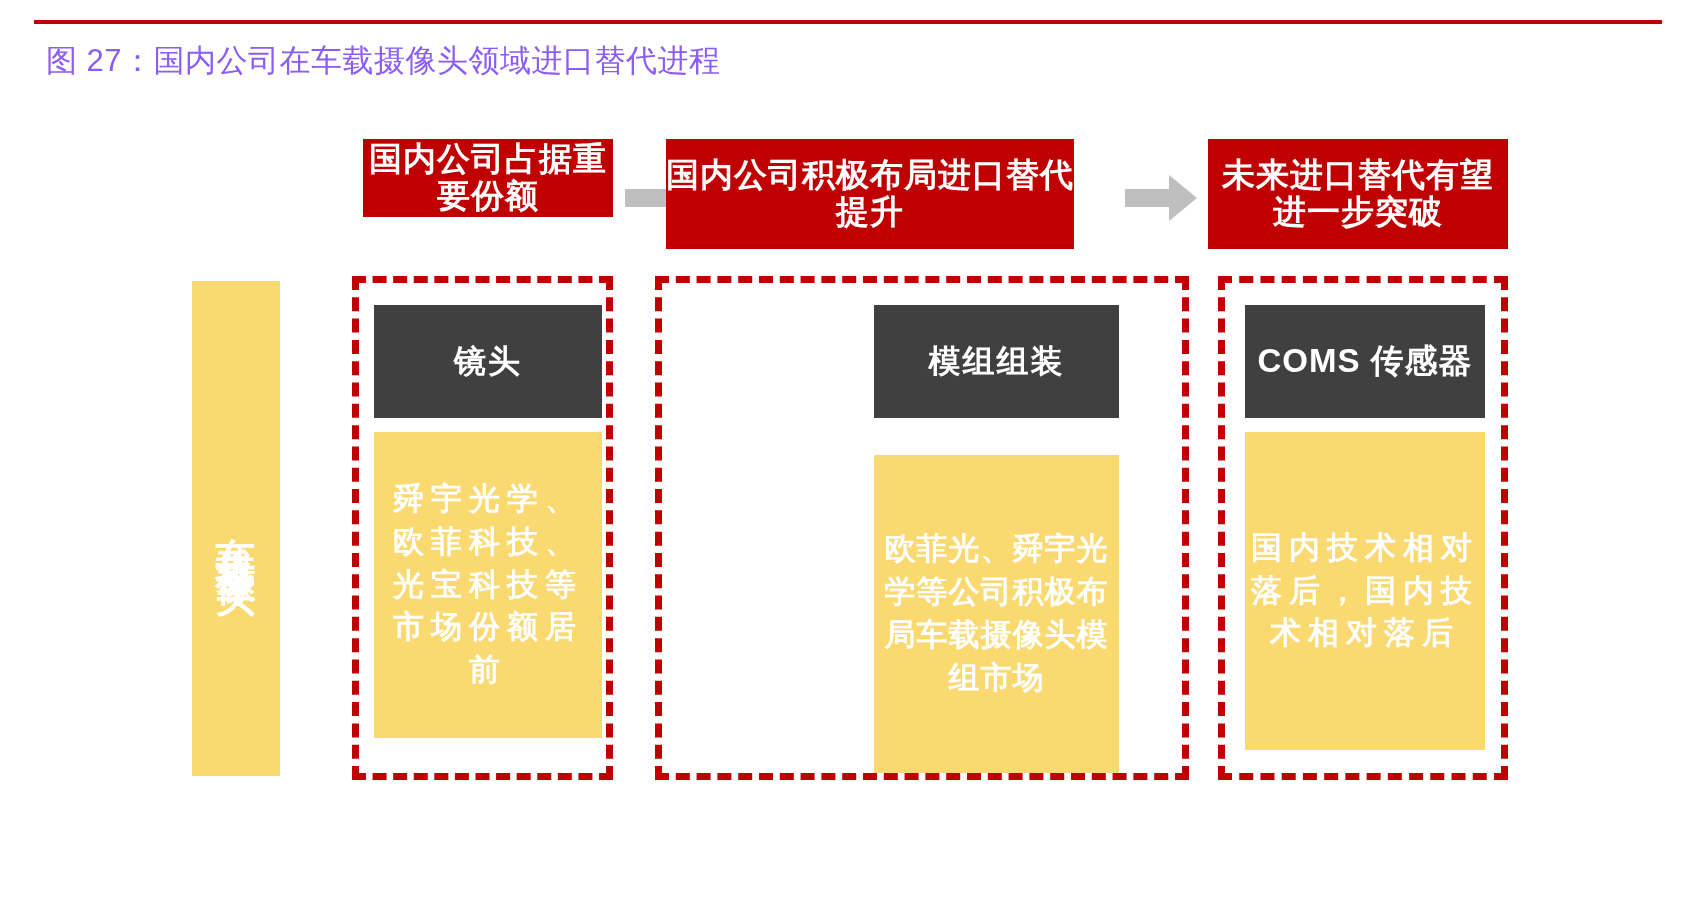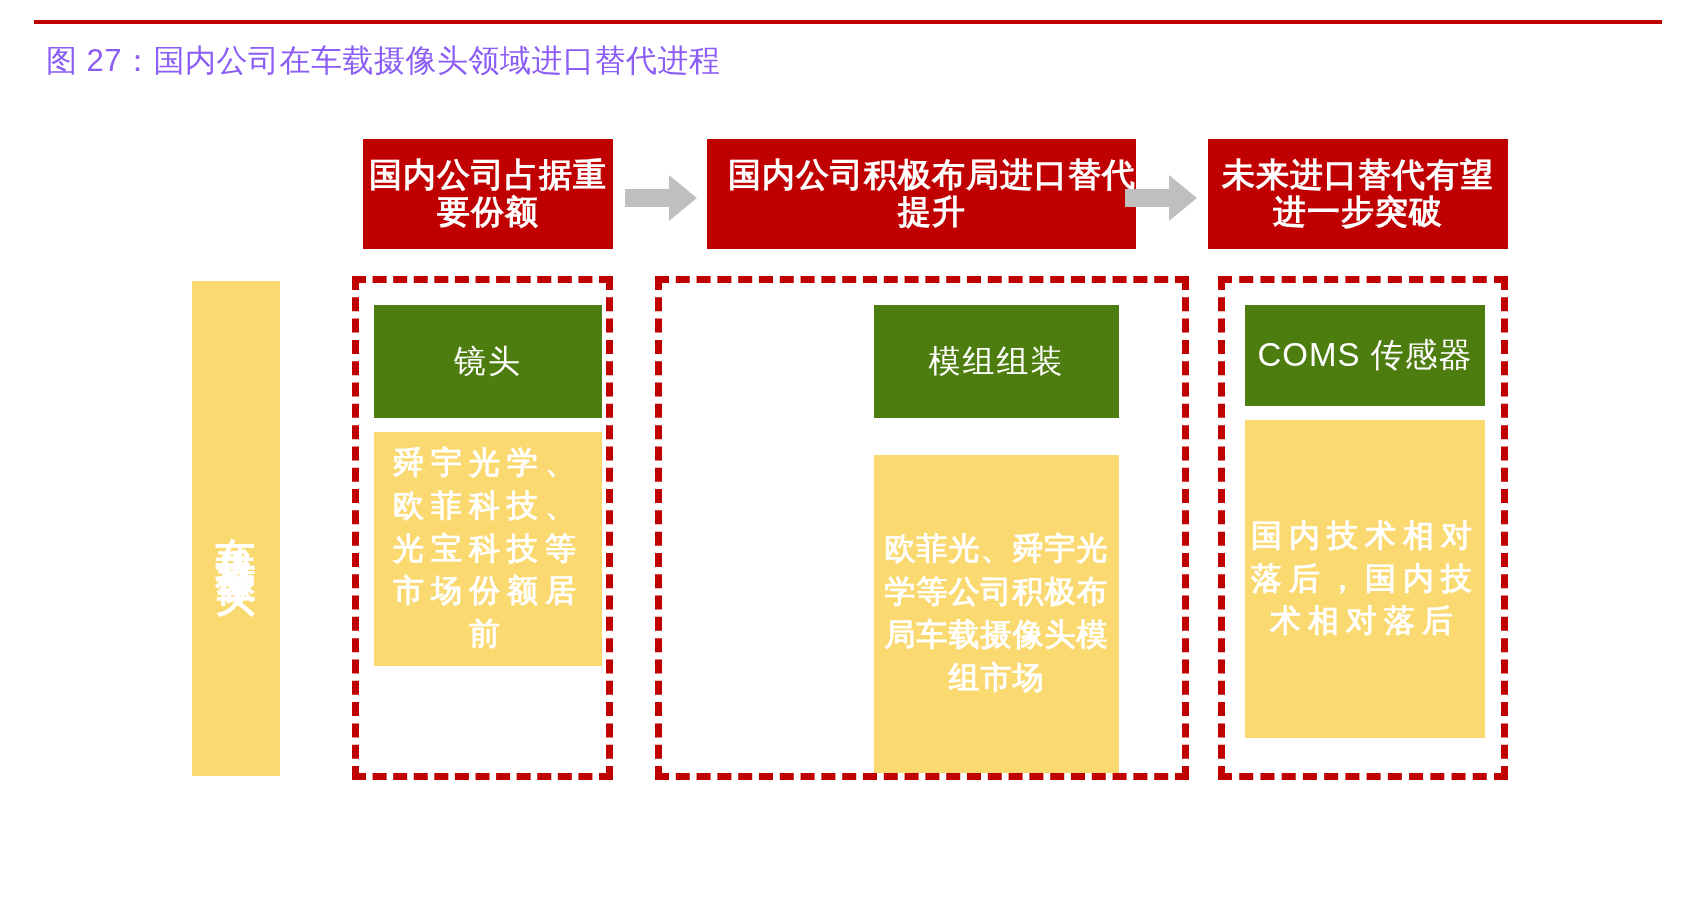--- a/index.html
+++ b/index.html
@@ -23,22 +23,22 @@
   
   .banner{
     position:absolute;
     background:#c00000;color:#ffffff;
     font-weight:bold;
     display:flex;align-items:center;justify-content:center;
     text-align:center;
     line-height:1.12;
     letter-spacing:1px;
   }
-  #banner-0{left:363px;top:139px;width:250px;height:110px;font-size:33px;}
-  #banner-1{left:707px;top:139px;width:408px;height:110px;font-size:33px;padding-left:21px;}
+  #banner-0{left:363px;top:139px;width:250px;height:78px;font-size:33px;}
+  #banner-1{left:666px;top:139px;width:408px;height:110px;font-size:33px;}
   #banner-2{left:1208px;top:139px;width:300px;height:110px;font-size:33px;text-align:center;}
 
   .arrow{
     position:absolute;top:175px;width:72px;height:46px;
   }
   #arrow-0{left:625px;}
   #arrow-1{left:1125px;}
   .arrow svg{display:block;width:72px;height:46px;}
 
   
@@ -66,41 +66,41 @@
   #dashcol-2{left:1218px;width:290px;height:504px;}
 
   .colinner{
     position:absolute;top:305px;
   }
   #colinner-0{left:374px;width:228px;}
   #colinner-1{left:835px;width:245px;padding-left:39px;}
   #colinner-2{left:1245px;width:240px;}
 
   .gbox{
-    background:#4d7c0f;color:#ffffff;font-weight:normal;
+    background:#404040;color:#ffffff;font-weight:bold;
     display:flex;align-items:center;justify-content:center;
     text-align:center;line-height:1.12;
     font-size:32px;letter-spacing:2px;
   }
   #gbox-0{height:113px;}
   #gbox-1{height:113px;}
-  #gbox-2{height:101px;font-size:33px;letter-spacing:1px;text-align:right;}
+  #gbox-2{height:113px;font-size:33px;letter-spacing:1px;text-align:right;}
 
   .ybox{
     margin-top:14px;
     background:#fad971;color:#ffffff;font-weight:bold;
     display:flex;align-items:center;justify-content:center;
     text-align:center;
     font-size:31px;
     line-height:1.38;
     letter-spacing:3px;
     padding:10px 6px;
     box-sizing:border-box;
   }
-  #ybox-0{height:234px;letter-spacing:7px;}
+  #ybox-0{height:306px;letter-spacing:7px;}
   #ybox-1{height:318px;letter-spacing:1px;margin-top:37px;}
   #ybox-2{height:318px;letter-spacing:7px;}
   .ybox span{display:block;}
 </style>
 </head>
 <body>
 
 <div class="rule"></div>
 
 <div class="title">图 27：国内公司在车载摄像头领域进口替代进程</div>

